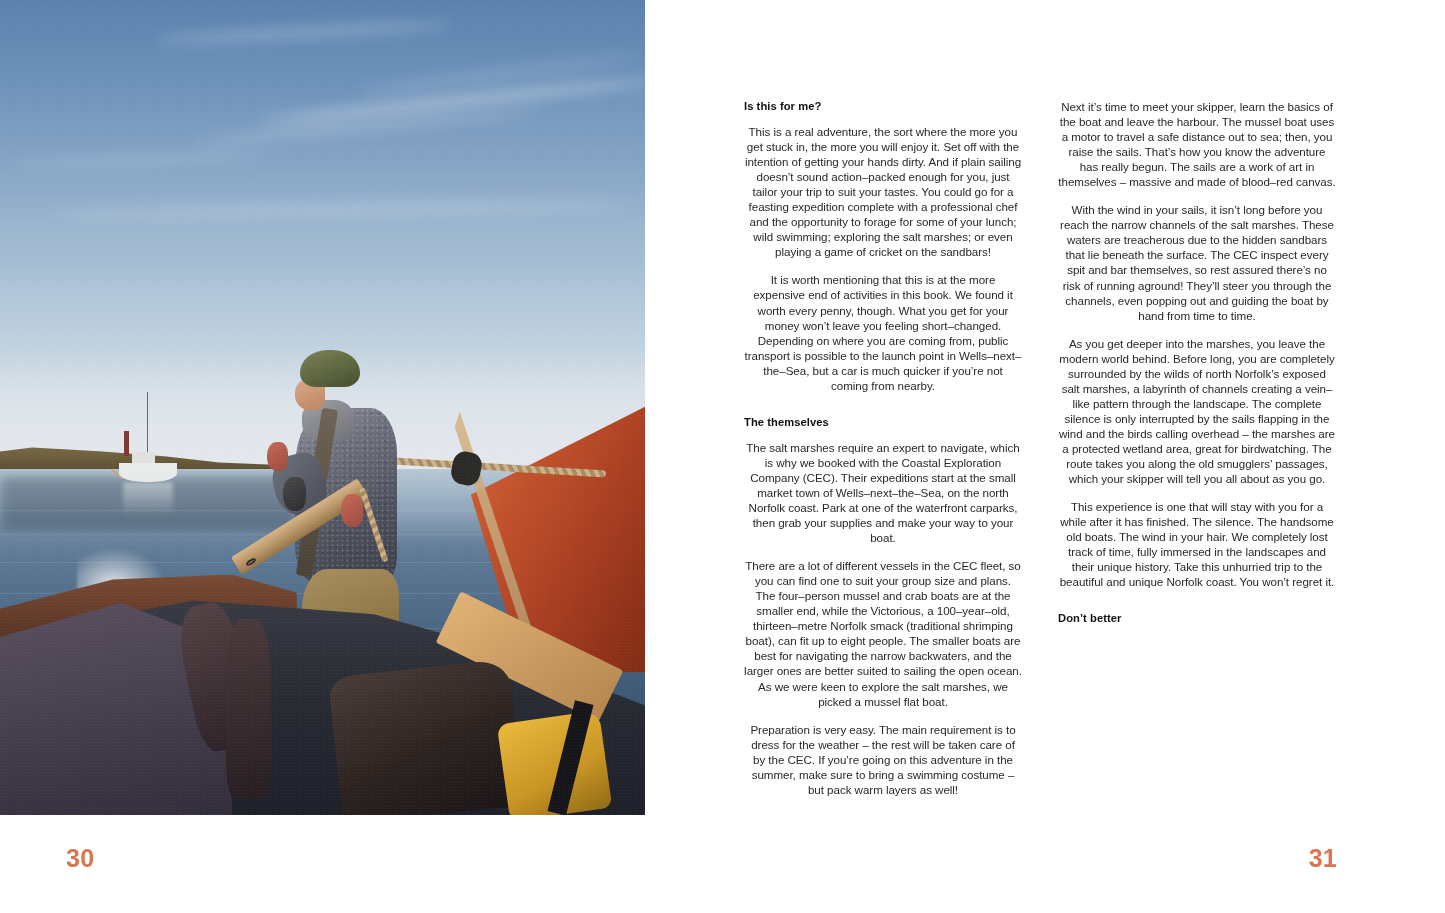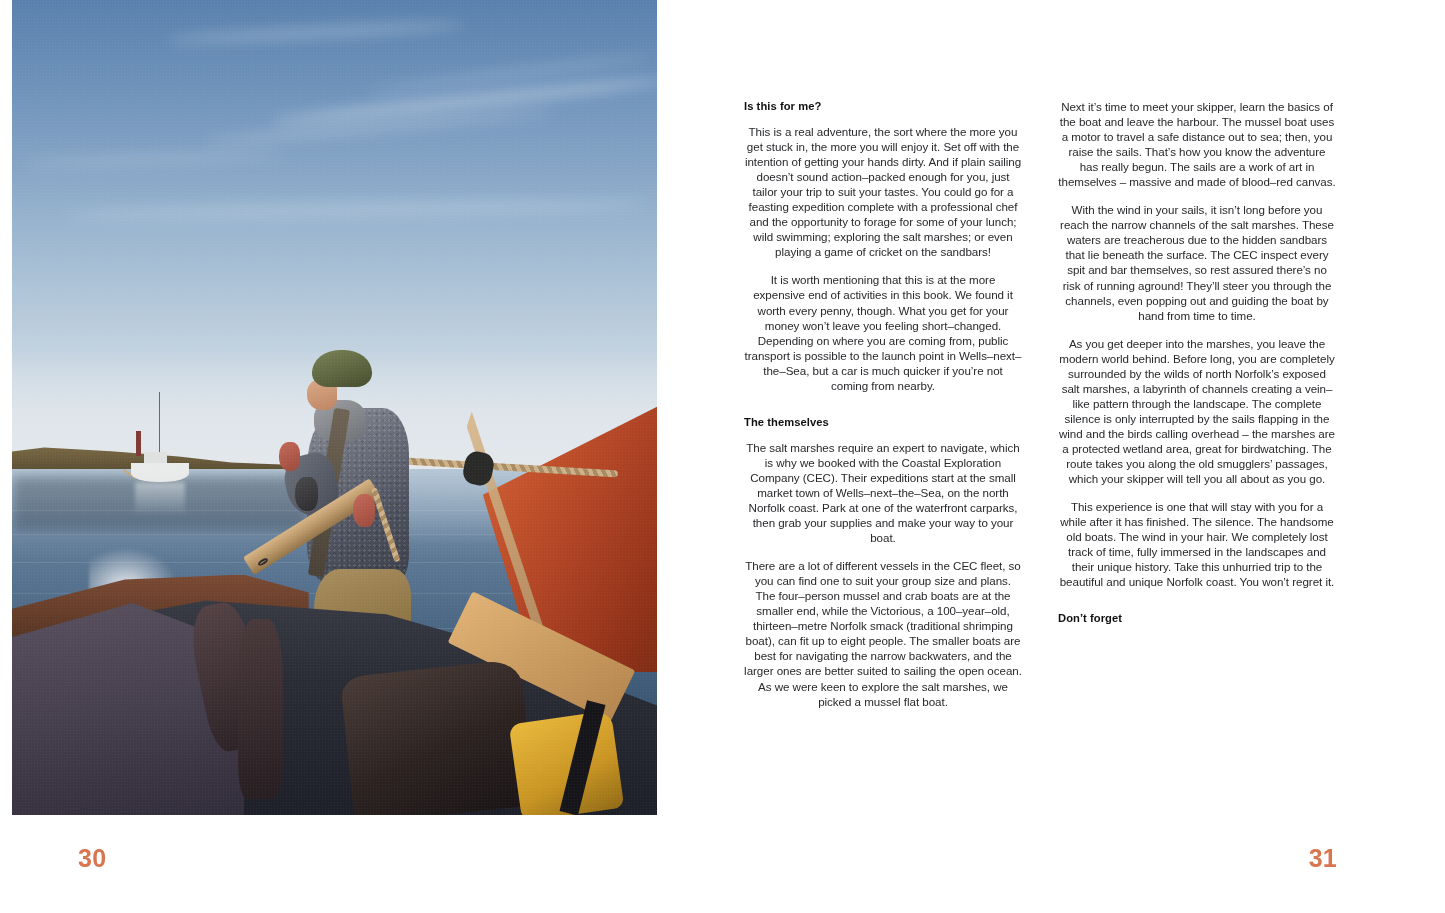--- a/index.html
+++ b/index.html
@@ -18,21 +18,21 @@
   
   #spread {
     position: absolute;
     inset: 0;
     background: #ffffff;
   }
 
   
   #photo-page {
     position: absolute;
-    left: 12px;
+    left: 0;
     top: 0;
     width: 722px;
     height: 913px;
   }
   #photo {
     position: absolute;
     left: 0;
     top: 0;
     width: 645px;
     height: 815px;
@@ -475,28 +475,29 @@
 
     <div id="columns">
 
       <div class="col">
         <h3 class="h-sub">Is this for me?</h3>
         <p class="para">This is a real adventure, the sort where the more you get stuck in, the more you will enjoy it. Set off with the intention of getting your hands dirty. And if plain sailing doesn’t sound action–packed enough for you, just tailor your trip to suit your tastes. You could go for a feasting expedition complete with a professional chef and the opportunity to forage for some of your lunch; wild swimming; exploring the salt marshes; or even playing a game of cricket on the sandbars!</p>
         <p class="para">It is worth mentioning that this is at the more expensive end of activities in this book. We found it worth every penny, though. What you get for your money won’t leave you feeling short–changed. Depending on where you are coming from, public transport is possible to the launch point in Wells–next–the–Sea, but a car is much quicker if you’re not coming from nearby.</p>
         <h3 class="h-sub spaced">The themselves</h3>
         <p class="para">The salt marshes require an expert to navigate, which is why we booked with the Coastal Exploration Company (CEC). Their expeditions start at the small market town of Wells–next–the–Sea, on the north Norfolk coast. Park at one of the waterfront carparks, then grab your supplies and make your way to your boat.</p>
         <p class="para">There are a lot of different vessels in the CEC fleet, so you can find one to suit your group size and plans. The four–person mussel and crab boats are at the smaller end, while the Victorious, a 100–year–old, thirteen–metre Norfolk smack (traditional shrimping boat), can fit up to eight people. The smaller boats are best for navigating the narrow backwaters, and the larger ones are better suited to sailing the open ocean. As we were keen to explore the salt marshes, we picked a mussel flat boat.</p>
+        <p class="para">Preparation is very easy. The main requirement is to dress for the weather – the rest will be taken care of by the CEC. If you’re going on this adventure in the summer, make sure to bring a swimming costume – but pack warm layers as well!</p>
       </div>
 
       <div class="col">
         <p class="para">Next it’s time to meet your skipper, learn the basics of the boat and leave the harbour. The mussel boat uses a motor to travel a safe distance out to sea; then, you raise the sails. That’s how you know the adventure has really begun. The sails are a work of art in themselves – massive and made of blood–red canvas.</p>
         <p class="para">With the wind in your sails, it isn’t long before you reach the narrow channels of the salt marshes. These waters are treacherous due to the hidden sandbars that lie beneath the surface. The CEC inspect every spit and bar themselves, so rest assured there’s no risk of running aground! They’ll steer you through the channels, even popping out and guiding the boat by hand from time to time.</p>
         <p class="para">As you get deeper into the marshes, you leave the modern world behind. Before long, you are completely surrounded by the wilds of north Norfolk’s exposed salt marshes, a labyrinth of channels creating a vein–like pattern through the landscape. The complete silence is only interrupted by the sails flapping in the wind and the birds calling overhead – the marshes are a protected wetland area, great for birdwatching. The route takes you along the old smugglers’ passages, which your skipper will tell you all about as you go.</p>
         <p class="para">This experience is one that will stay with you for a while after it has finished. The silence. The handsome old boats. The wind in your hair. We completely lost track of time, fully immersed in the landscapes and their unique history. Take this unhurried trip to the beautiful and unique Norfolk coast. You won’t regret it.</p>
-        <h3 class="h-sub spaced">Don’t forget</h3>
+        <h3 class="h-sub spaced">Don’t better</h3>
       </div>
 
     </div>
 
     <div class="folio" id="folio-right">31</div>
   </div>
 
 </div>
 
 </body></html>

